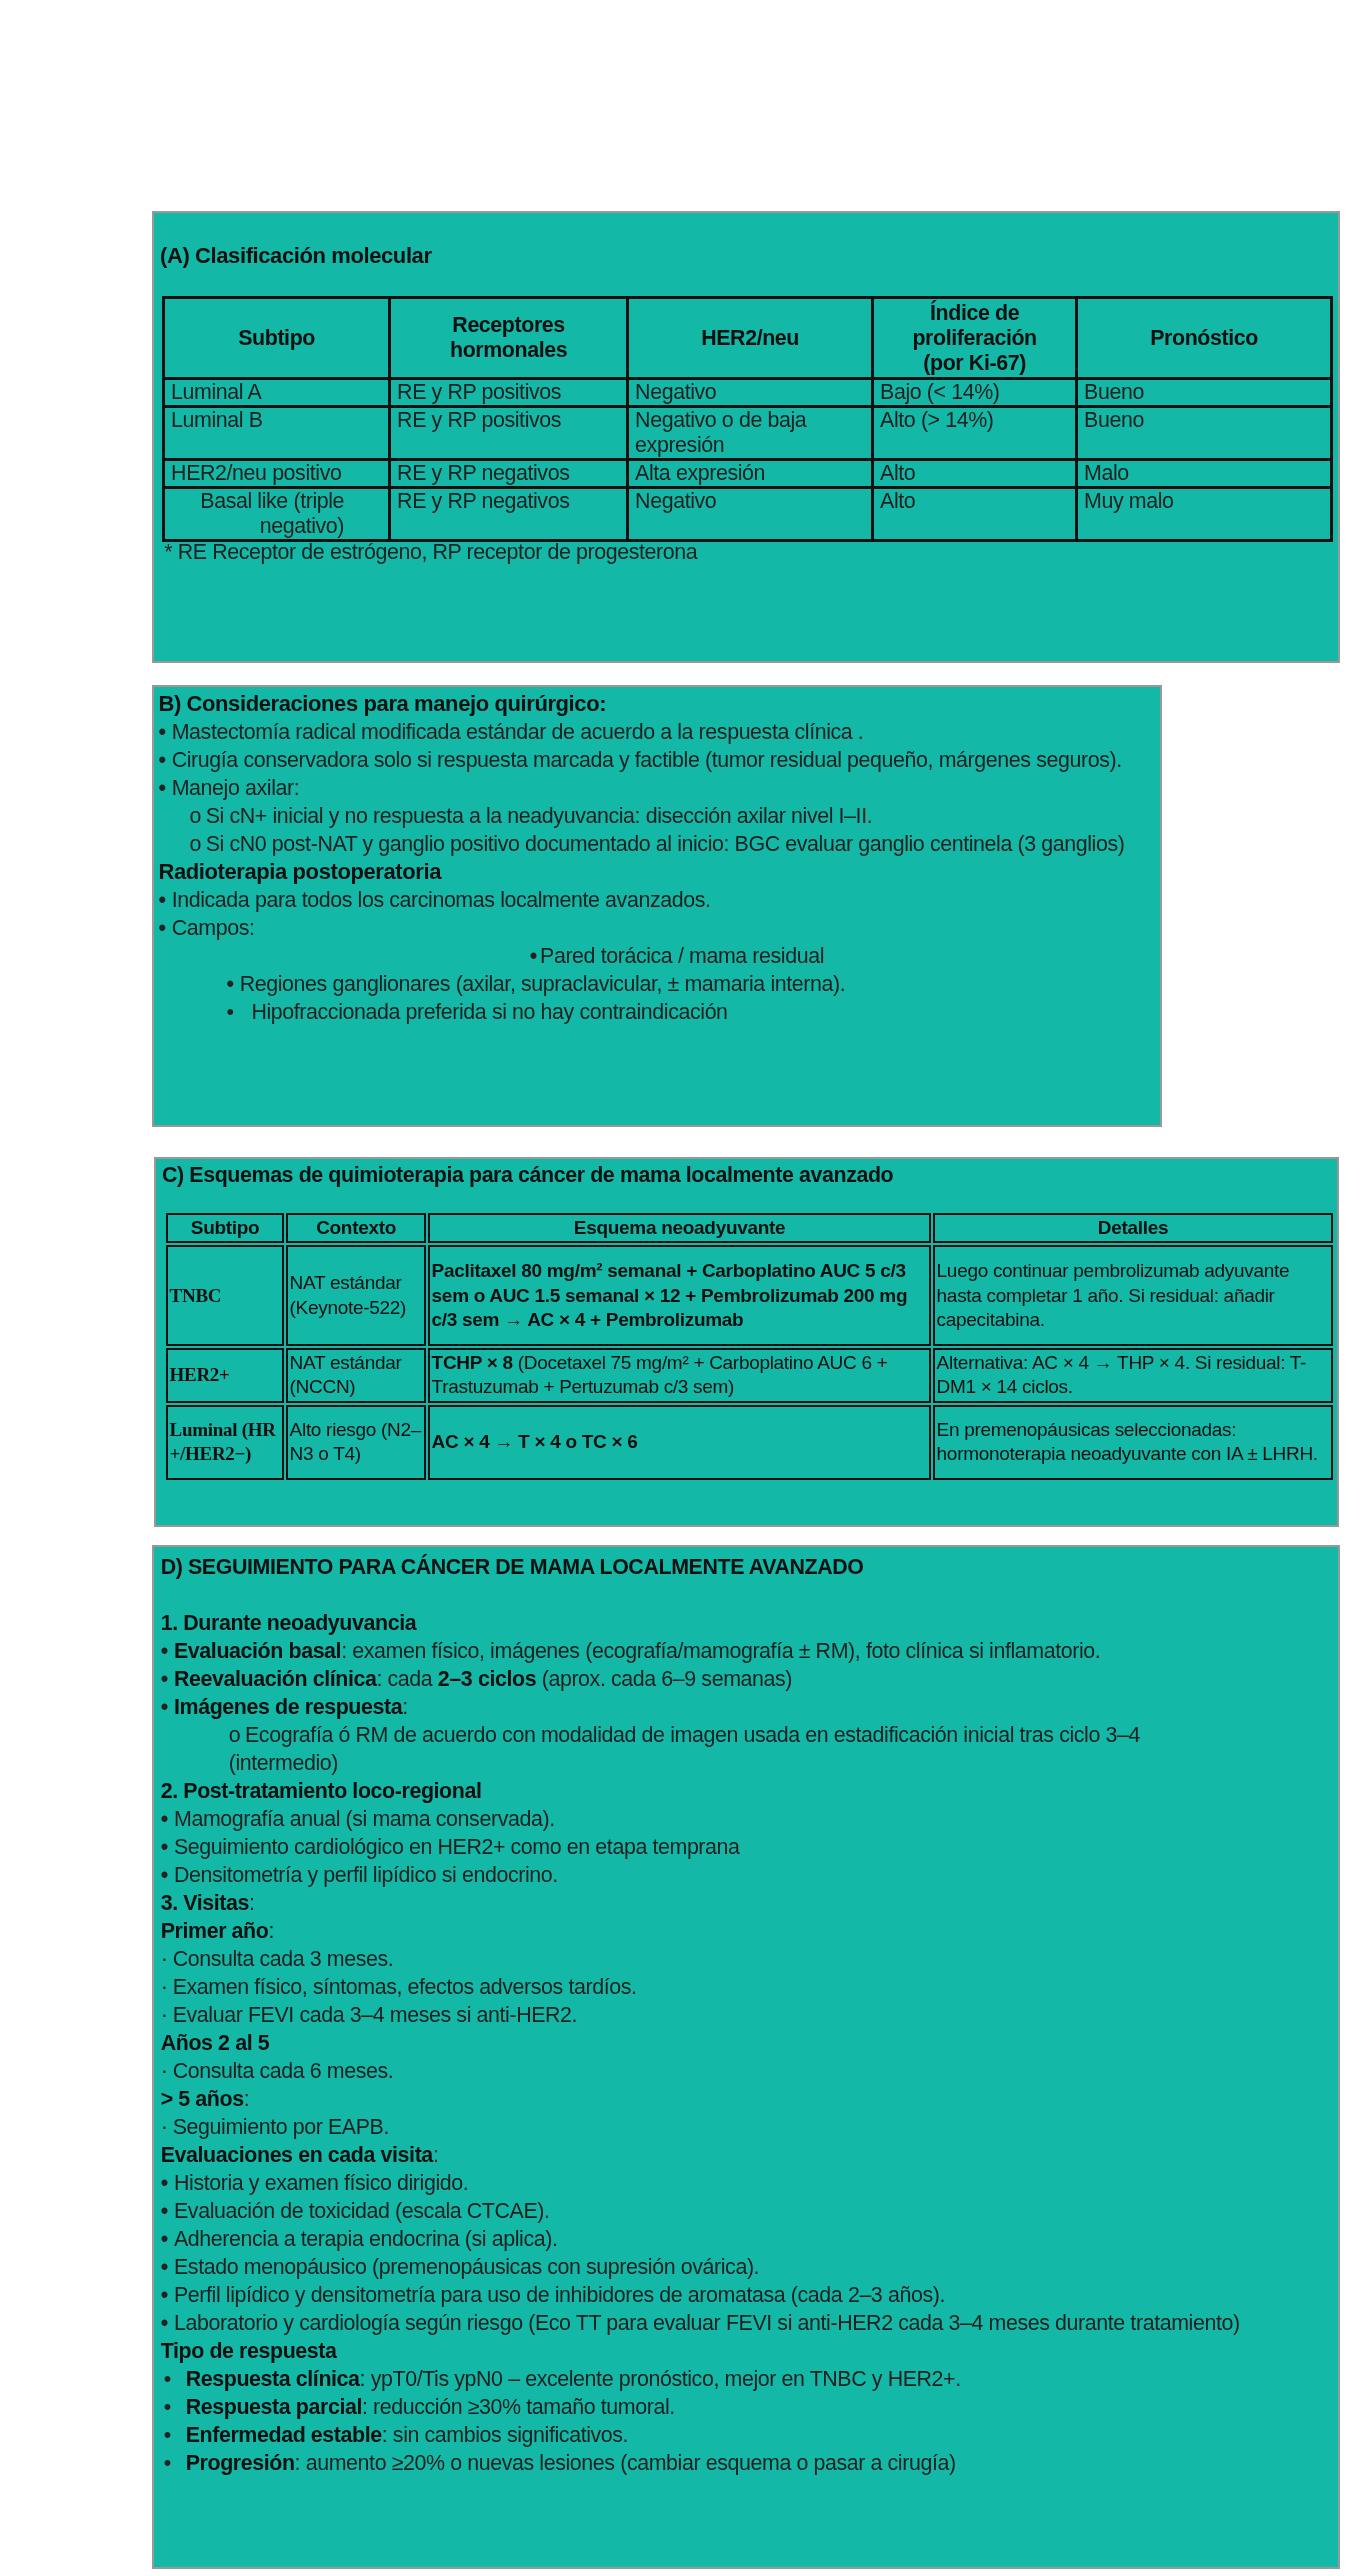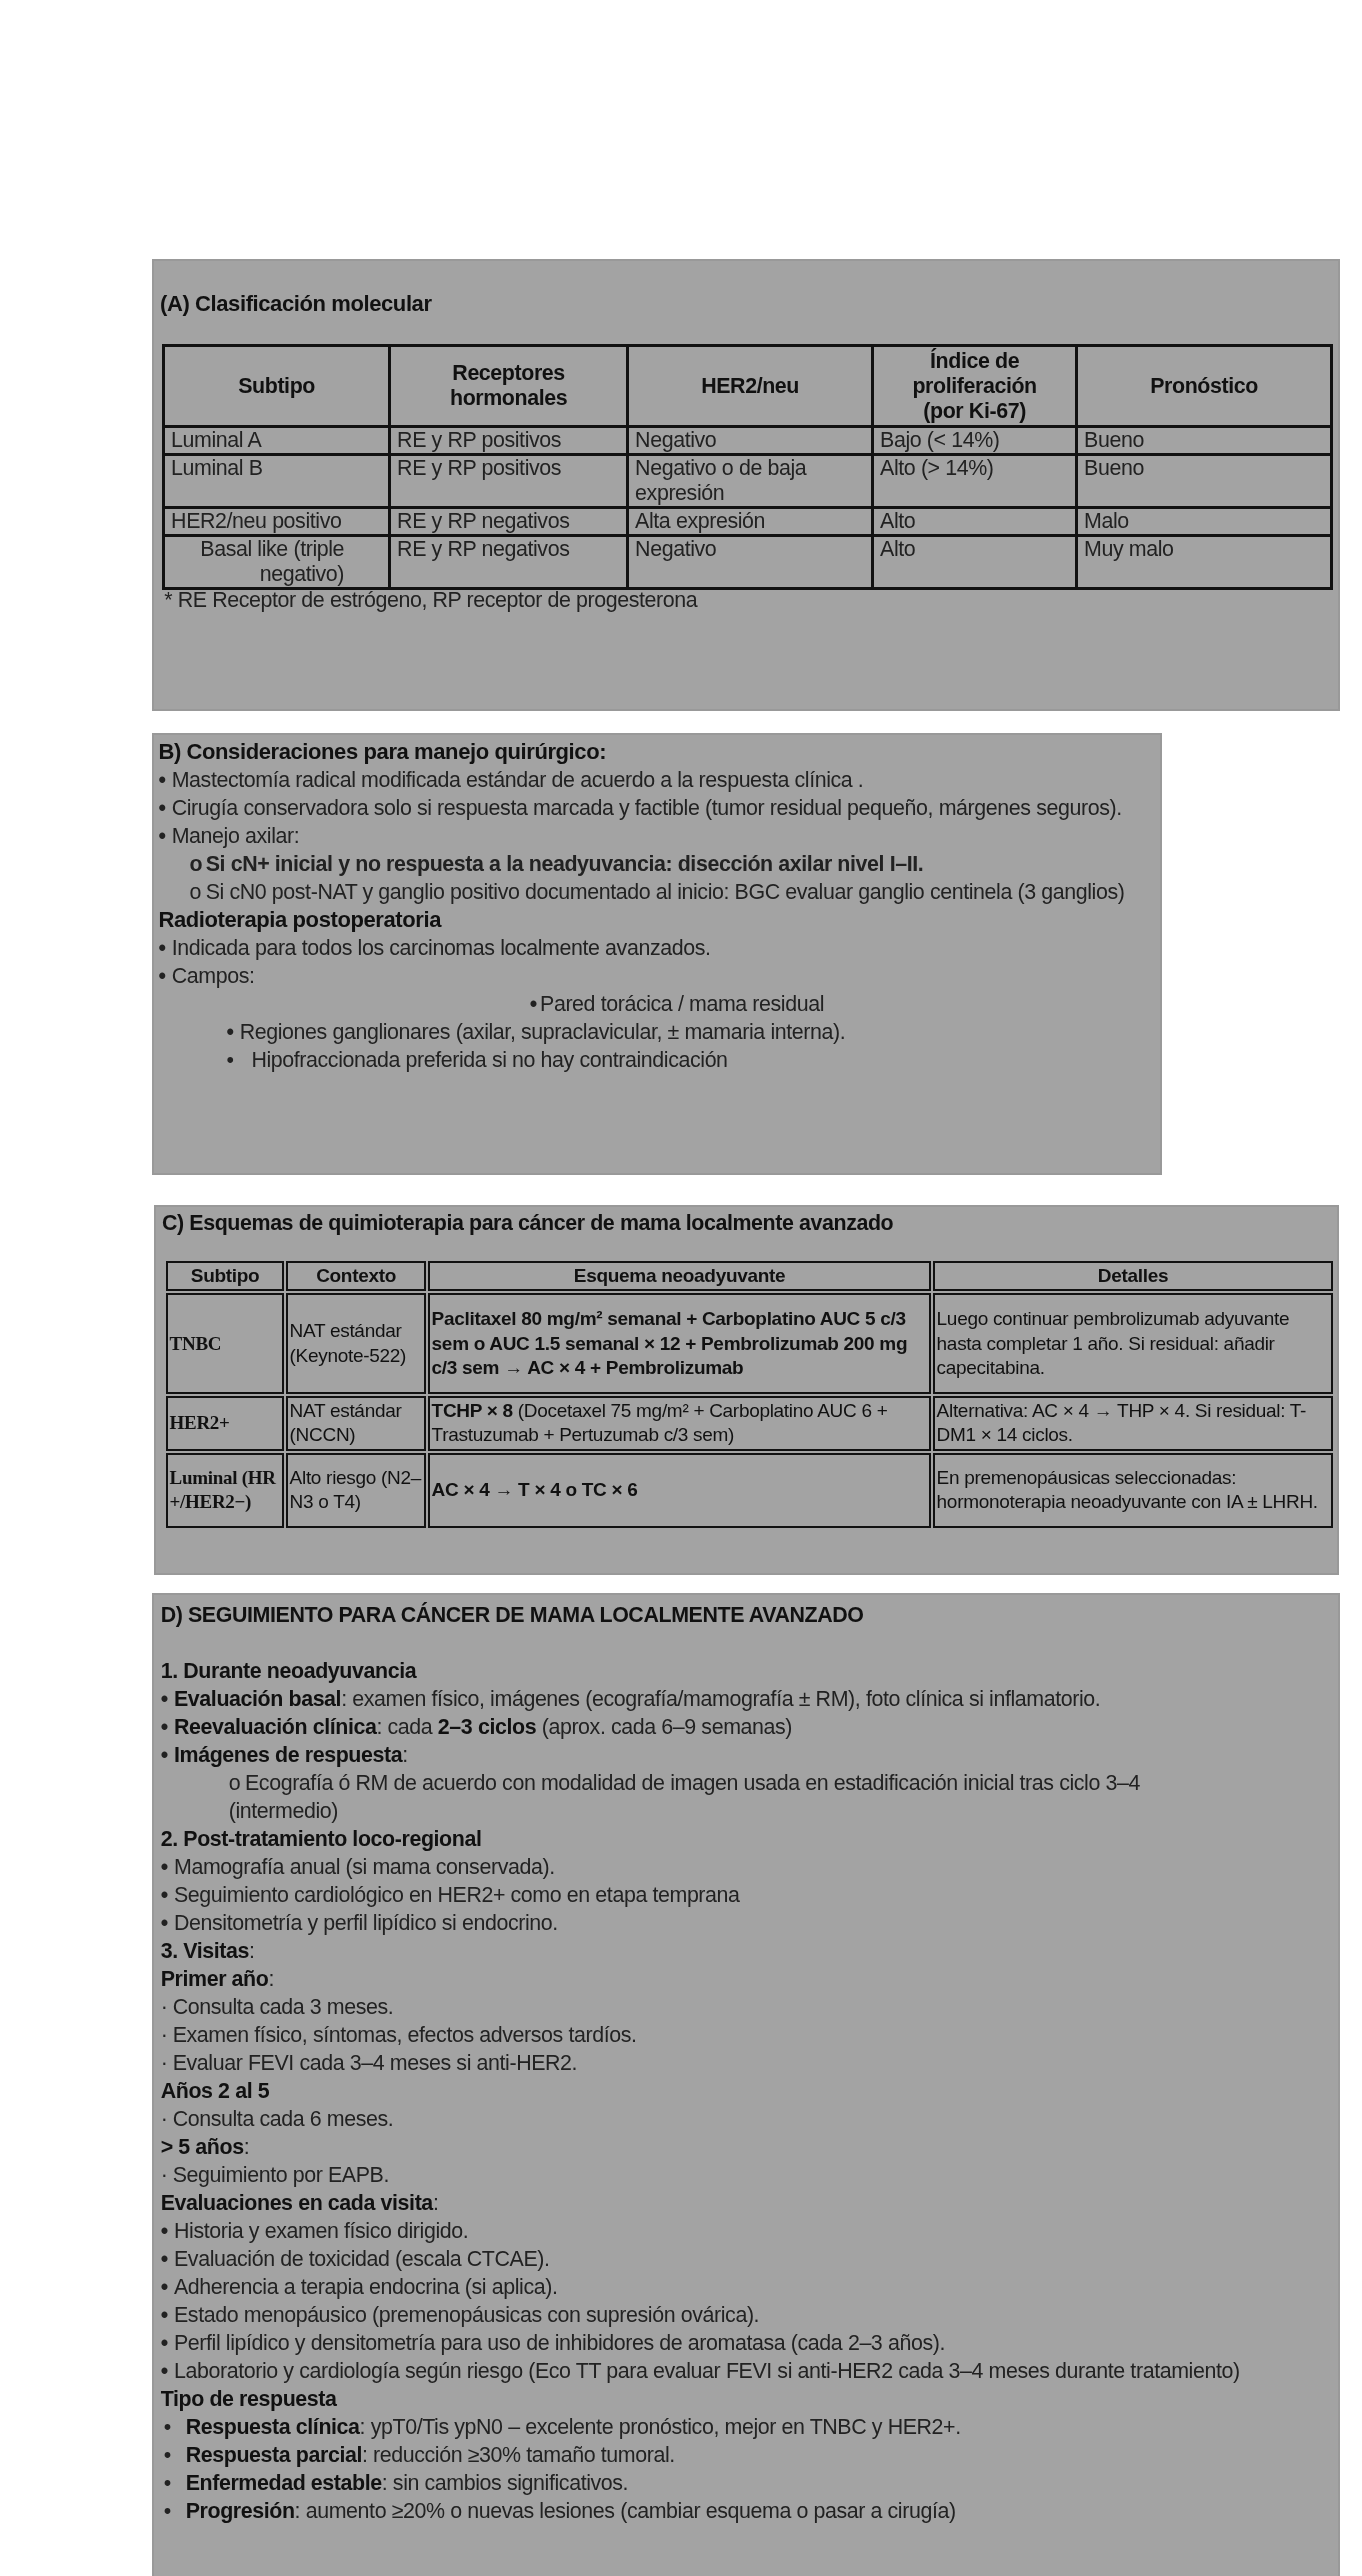--- a/index.html
+++ b/index.html
@@ -2,21 +2,21 @@
 <html style="font-size:12px"><head>
 <meta charset="utf-8">
 <style>
   html, body { margin: 0; padding: 0; background: #ffffff; }
   body {
     width: 1362px; height: 2576px; position: relative; overflow: hidden;
     font-family: "Liberation Sans", sans-serif; color: #111;
   }
   .box {
     position: absolute; box-sizing: border-box;
-    border: 2.2px solid #999999; background: #a3a3a3; margin-top: 48px;
+    border: 2.2px solid #999999; background: #14b8a6;
   }
   .title { font-weight: bold; font-size: 22px; letter-spacing: -0.4px; }
   .txt { font-size: 21.4px; line-height: 28px; letter-spacing: -0.4px; color: #222; }
   .b { font-weight: bold; color: #111; }
   .bul::before { content: "\2022"; display: inline-block; width: 13.3px; font-weight: bold; }
   .circ::before { content: "o"; display: inline-block; width: 16.3px; }
   .dot::before { content: "\00B7"; display: inline-block; width: 12px; }
   .sbul::before { content: "\2022"; display: inline-block; width: 25px; padding-left: 3px; }
 
   
@@ -88,21 +88,21 @@
   </table>
   <div class="txt" style="position:absolute; left:10.3px; top:325px;">* RE Receptor de estrógeno, RP receptor de progesterona</div>
 </div>
 
 <div class="box" style="left:152px; top:685px; width:1010px; height:442px;">
   <div style="position:absolute; left:4.4px; top:3px;">
     <div class="title" style="line-height:28px;">B) Consideraciones para manejo quirúrgico:</div>
     <div class="txt bul">Mastectomía radical modificada estándar de acuerdo a la respuesta clínica .</div>
     <div class="txt bul">Cirugía conservadora solo si respuesta marcada y factible (tumor residual pequeño, márgenes seguros).</div>
     <div class="txt bul">Manejo axilar:</div>
-    <div class="txt circ" style="padding-left:31px;font-weight:bold;">Si cN+ inicial y no respuesta a la neadyuvancia: disección axilar nivel I–II.</div>
+    <div class="txt circ" style="padding-left:31px;">Si cN+ inicial y no respuesta a la neadyuvancia: disección axilar nivel I–II.</div>
     <div class="txt circ" style="padding-left:31px;">Si cN0 post-NAT y ganglio positivo documentado al inicio: BGC evaluar ganglio centinela (3 ganglios)</div>
     <div class="title" style="line-height:28px; font-size:22px;">Radioterapia postoperatoria</div>
     <div class="txt bul">Indicada para todos los carcinomas localmente avanzados.</div>
     <div class="txt bul">Campos:</div>
     <div class="txt bul" style="padding-left:68px;text-align:center;">Pared torácica / mama residual</div>
     <div class="txt bul" style="padding-left:68px;">Regiones ganglionares (axilar, supraclavicular, ± mamaria interna).</div>
     <div class="txt sbul" style="padding-left:65px;">Hipofraccionada preferida si no hay contraindicación</div>
   </div>
 </div>
 

